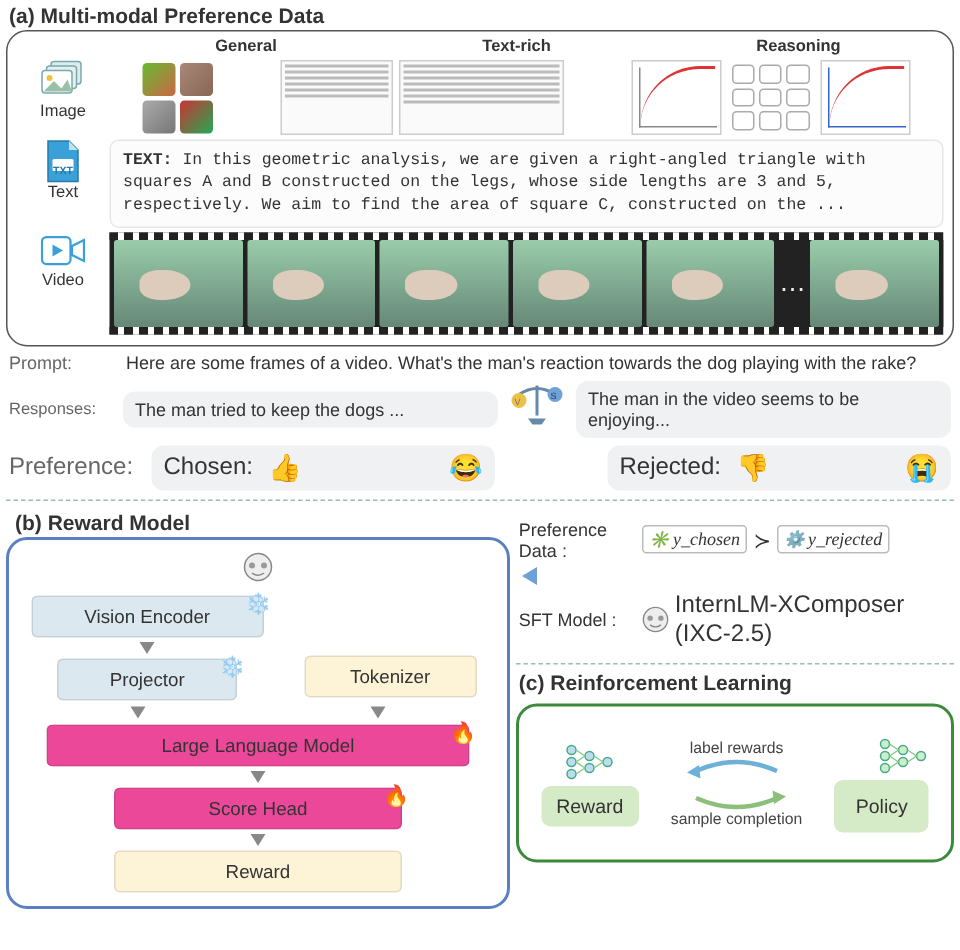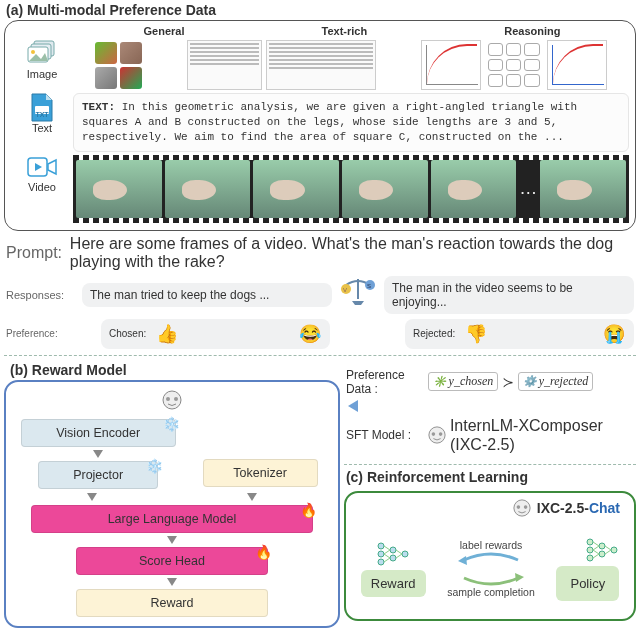--- a/index.html
+++ b/index.html
@@ -32,25 +32,25 @@
 
   .text-panel { flex:1; background:#fcfcfc; border:1px solid #e6e6e6; border-radius:6px; padding:6px 8px; font-family: "Courier New", monospace; font-size:11px; line-height:1.35; }
 
   .filmstrip { flex:1; background:#222; padding:5px 3px; display:flex; gap:3px; position:relative; align-items:center; }
   .filmstrip::before, .filmstrip::after{ content:""; position:absolute; left:0; right:0; height:5px; background-image:repeating-linear-gradient(90deg,#222 0 6px,#fff 6px 10px); }
   .filmstrip::before{ top:0; } .filmstrip::after{ bottom:0; }
   .frame { flex:1; height:58px; background:linear-gradient(#9ca,#687); border-radius:2px; position:relative; }
   .frame::after{ content:""; position:absolute; left:20%; top:35%; width:40%; height:35%; background:#dcb; border-radius:40% 50% 50% 40%; }
   .ellips { color:#eee; font-size:18px; align-self:center; }
 
-  .pcr { font-size:16px; margin:4px 6px 1px 6px; display:flex; gap:6px; align-items:center; }
+  .pcr { font-size:12px; margin:4px 6px 1px 6px; display:flex; gap:6px; align-items:center; }
   .pcr .lab { color:#666; width:72px; }
   .resp-dual{ display:flex; align-items:center; gap:4px; margin:2px 6px;}
   .resp-box { flex:1; background:#f0f1f2; border-radius:8px; padding:5px 8px; font-size:12px; position:relative;}
-  .pref-row { display:flex; align-items:center; margin:2px 6px 6px 6px; gap:8px; font-size:10px;}
+  .pref-row { display:flex; align-items:center; margin:2px 6px 6px 6px; gap:8px; font-size:16px;}
   .pref-col { flex:1; background:#f0f1f2; border-radius:8px; padding:4px 8px; display:flex; align-items:center; gap:10px;margin-left:15px; }
   .vs { width:44px; height:44px; display:flex; align-items:center; justify-content:center; }
 
   
   .row-bc { display:flex; gap:4px; margin:0 4px; }
   .col-b { flex:1.15; }
   .col-c { flex:1; display:flex; flex-direction:column; }
   .panel-b { border:2px solid #5a80c2; border-radius:14px; padding:8px 6px 6px 6px; background:#fff; position:relative; }
   .model-title { display:flex; gap:6px; align-items:center; justify-content:center; font-size:14px; font-weight:bold; margin-bottom:6px;}
   .block { border:1px solid rgba(0,0,0,.1); padding:6px 0; border-radius:4px; text-align:center; font-size:12.5px; margin:3px auto; position:relative; }
@@ -297,29 +297,20 @@
             <div>InternLM-XComposer</div>
             <div>(IXC-2.5)</div>
           </div>
         </div>
       </div>
     </div>
     <div class="dashed-line" style="margin:2px 0"></div>
 
     <div class="section-title" style="margin-left:2px">(c) Reinforcement Learning</div>
     <div class="panel-c">
-      <div class="model-title ixc-c" style="justify-content:flex-end;margin-right:10px">
-        <svg width="18" height="18" viewBox="0 0 20 20">
-            <circle cx="10" cy="10" r="9" fill="#eee" stroke="#888"></circle>
-            <circle cx="6" cy="9" r="2" fill="#999"></circle>
-            <circle cx="14" cy="9" r="2" fill="#999"></circle>
-            <path d="M6 14 Q10 17 14 14" stroke="#888" fill="none"></path>
-          </svg>
-        <span><span>IXC-2.5-</span><span class="c">Chat</span></span>
-      </div>
       <div class="rl-row">
         <div style="display:flex;flex-direction:column;align-items:center;gap:2px">
           <svg width="34" height="28" viewBox="0 0 34 28">
               <g stroke="#4a8" fill="#bde">
                 <circle cx="5" cy="6" r="3"></circle>
                 <circle cx="5" cy="14" r="3"></circle>
                 <circle cx="5" cy="22" r="3"></circle>
                 <circle cx="17" cy="10" r="3"></circle>
                 <circle cx="17" cy="18" r="3"></circle>
                 <circle cx="29" cy="14" r="3"></circle>

